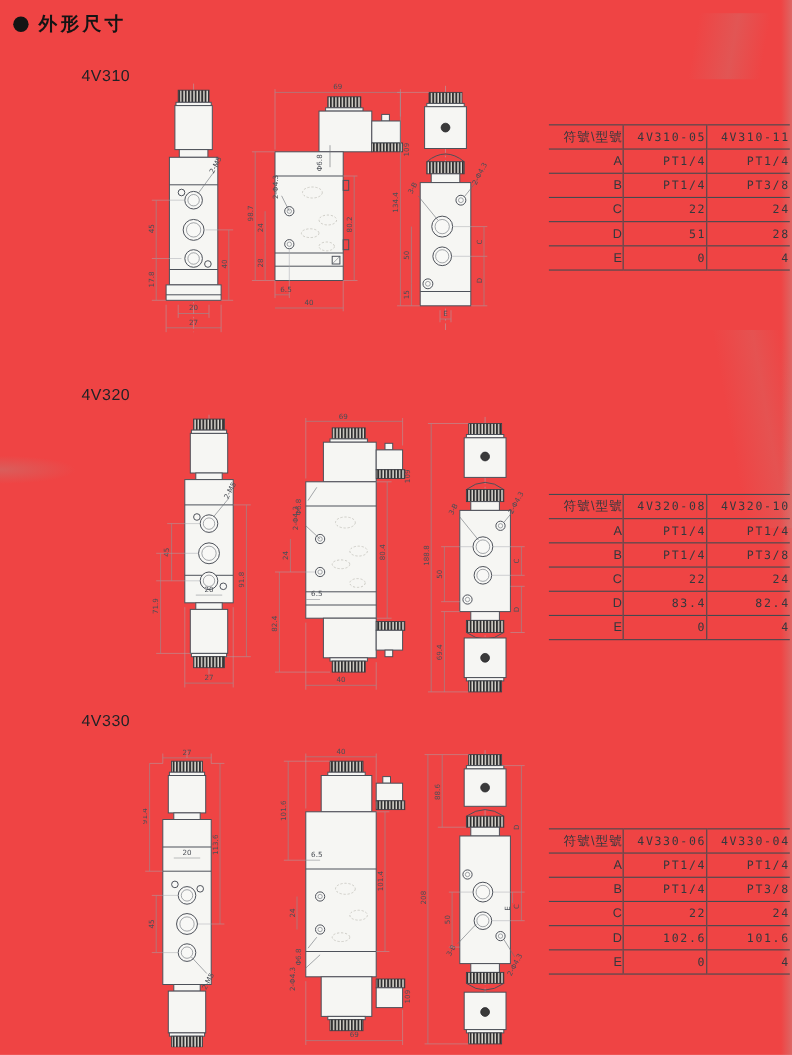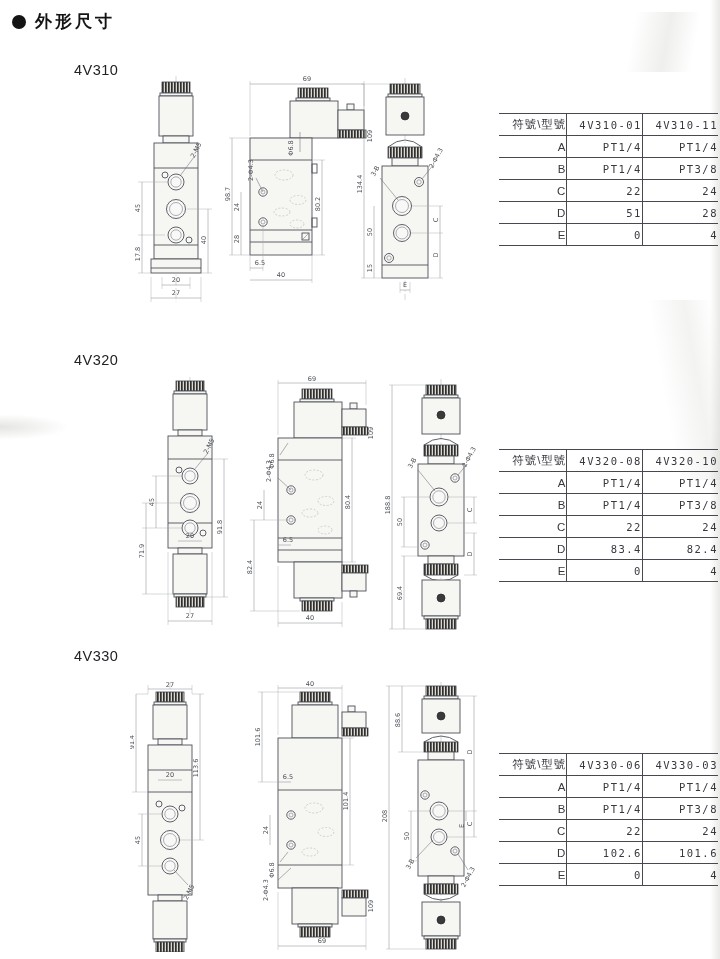--- a/index.html
+++ b/index.html
@@ -1,16 +1,16 @@
 <!DOCTYPE html>
 <html><head>
 <meta charset="utf-8">
 <style>
   html,body{margin:0;padding:0;background:#e9e9e6;}
-  #page{position:relative;width:720px;height:959px;background:#ffffff;overflow:hidden;
+  #page{position:relative;width:720px;height:959px;background:#ef4444;overflow:hidden;
         font-family:"Liberation Sans",sans-serif;color:#26282c;}
   
   #hdr{position:absolute;left:12px;top:10px;display:flex;align-items:center;gap:9px;}
   #hdr .bullet{width:14px;height:14px;border-radius:50%;background:#141414;}
   #hdr .ttl{font-size:17px;font-weight:bold;letter-spacing:3px;color:#141414;}
   .sec-label{position:absolute;left:74px;font-size:14.5px;font-weight:500;color:#202226;letter-spacing:.5px;}
   
   .dim-table{position:absolute;left:499px;width:219px;border-collapse:collapse;table-layout:fixed;
              font-size:11px;color:#35383d;}
   .dim-table th,.dim-table td{height:21px;text-align:right;vertical-align:middle;font-weight:normal;
@@ -207,21 +207,21 @@
 
   <table class="dim-table" style="top:113px">
     <colgroup>
         <col class="c1">
         <col class="c2">
         <col class="c3">
       </colgroup>
     <tbody>
         <tr>
           <th class="zh">符號\型號</th>
-        <th class="mono">4V310-01</th>
+        <th class="mono">4V310-05</th>
         <th class="mono">4V310-11</th>
         </tr>
     <tr>
           <td class="zh">A</td>
           <td class="mono">PT1/4</td>
           <td class="mono">PT1/4</td>
         </tr>
     <tr>
           <td class="zh">B</td>
           <td class="mono">PT1/4</td>
@@ -586,21 +586,21 @@
   <table class="dim-table" style="top:753px">
     <colgroup>
         <col class="c1">
         <col class="c2">
         <col class="c3">
       </colgroup>
     <tbody>
         <tr>
           <th class="zh">符號\型號</th>
         <th class="mono">4V330-06</th>
-        <th class="mono">4V330-03</th>
+        <th class="mono">4V330-04</th>
         </tr>
     <tr>
           <td class="zh">A</td>
           <td class="mono">PT1/4</td>
           <td class="mono">PT1/4</td>
         </tr>
     <tr>
           <td class="zh">B</td>
           <td class="mono">PT1/4</td>
           <td class="mono">PT3/8</td>

